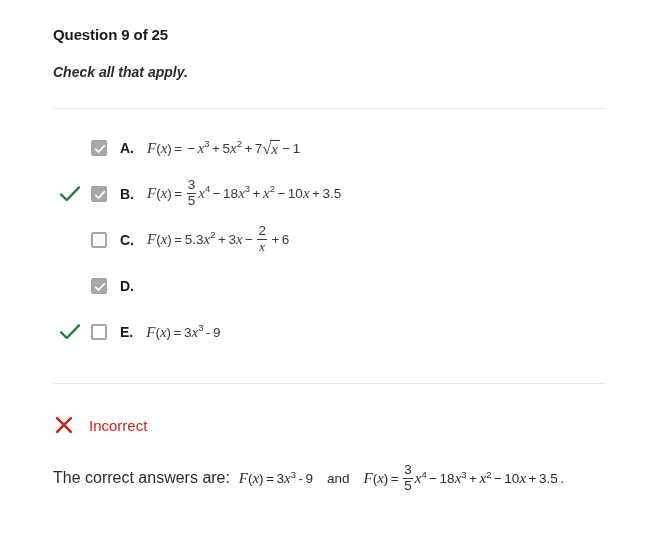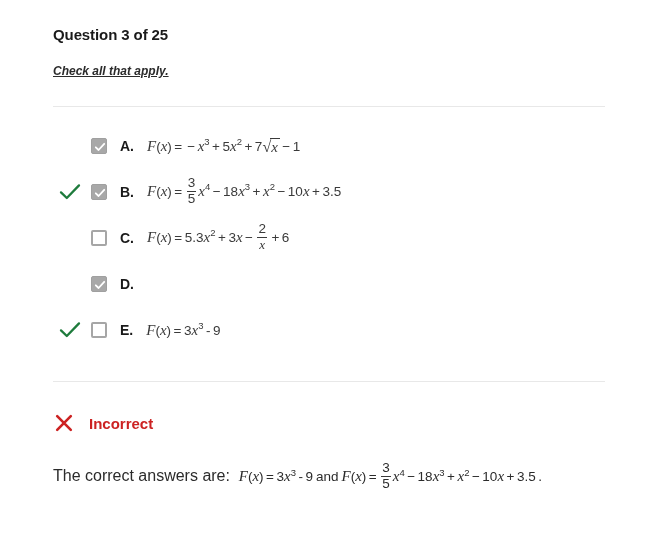--- a/index.html
+++ b/index.html
@@ -29,26 +29,25 @@
     color: #1a1a1a;
     padding-top: 26px;
     letter-spacing: -0.1px;
   }
   .question-prompt {
     font-size: 14.5px;
     color: #2b2b2b;
     margin-top: 22px;
   }
   .question-instruction {
-    font-size: 12px;
+    font-size: 14px;
     font-style: italic;
     font-weight: bold;
     color: #2b2b2b;
     margin-top: 21px;
-    text-decoration: underline;
   }
 
   .divider {
     height: 1px;
     background: #e8e8e8;
     width: 552px;
     margin: 0;
   }
   .divider.top { margin-top: 28px; }
   .divider.bottom { margin-top: 28px; }
@@ -175,39 +174,39 @@
   .x-icon {
     width: 22px;
     height: 22px;
     flex: 0 0 22px;
     display: flex;
     align-items: center;
     justify-content: center;
   }
   .feedback-label {
     font-size: 15px;
-    font-weight: bold;
+    font-weight: normal;
     color: #cc2222;
     margin-left: 14px;
   }
   .answer-line {
     margin-top: 28px;
     font-size: 13.5px;
     color: #2b2b2b;
     white-space: nowrap;
   }
   .answer-line .lead { font-size: 16px; }
-  .answer-line .conj { font-size: 13.5px; padding: 0 3px; text-align: right; }
+  .answer-line .conj { font-size: 13.5px; padding: 0 14px; text-align: right; }
 </style>
 </head>
 <body>
 
 <div class="page">
 
-  <div class="question-title">Question 3 of 25</div>
+  <div class="question-title">Question 9 of 25</div>
   <div class="question-instruction">Check all that apply.</div>
 
   <div class="divider top"></div>
 
   <div class="choices">
 
     <div class="choice-row">
       <span class="correct-mark"></span>
       <span class="checkbox checked">
         <svg width="14" height="14" viewBox="0 0 14 14" aria-hidden="true">

